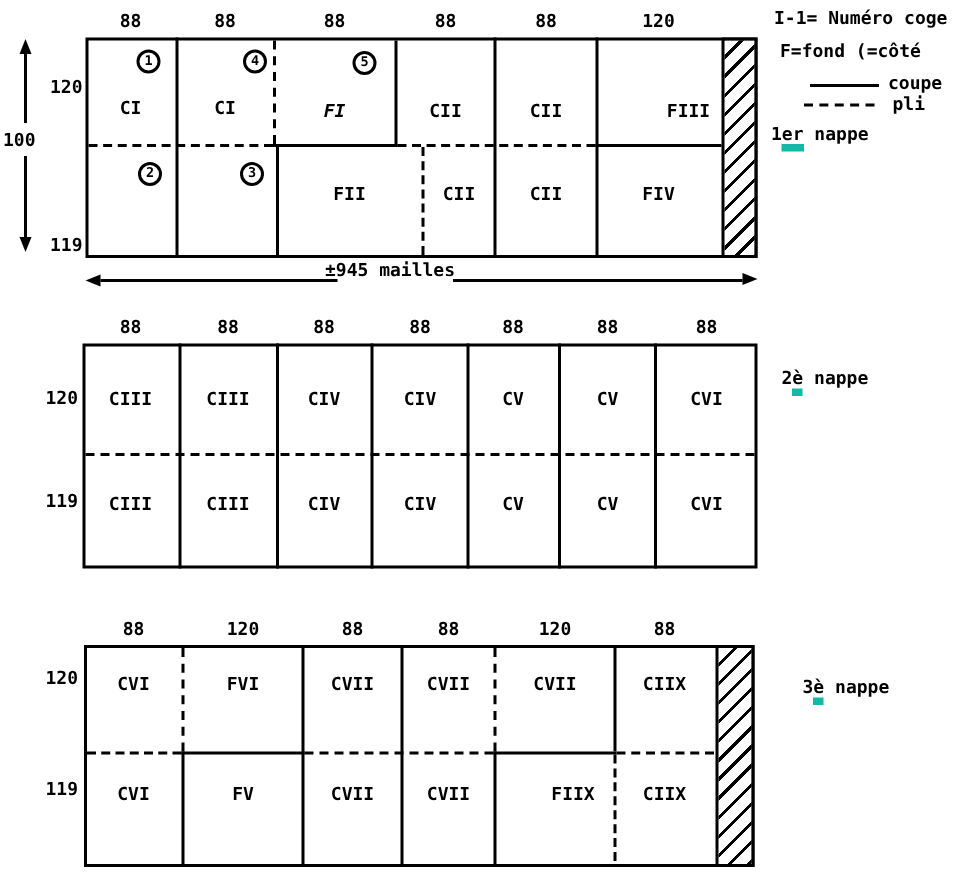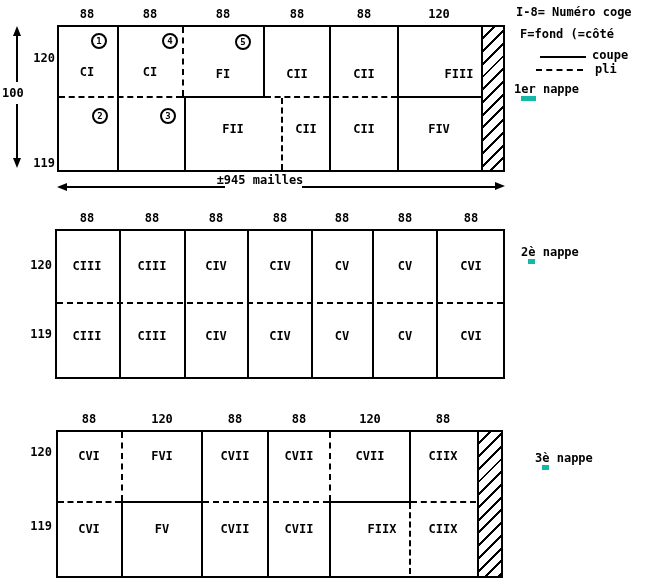--- a/index.html
+++ b/index.html
@@ -26,21 +26,21 @@
   .tri-down{border-left:4px solid transparent;border-right:4px solid transparent;border-top:10px solid #000;}
   .tri-left{border-top:4px solid transparent;border-bottom:4px solid transparent;border-right:10px solid #000;}
   .tri-right{border-top:4px solid transparent;border-bottom:4px solid transparent;border-left:10px solid #000;}
   .ord-u{border-bottom:5px solid #14b8a6;}
 </style>
 </head>
 <body>
 
 <div class="canvas">
 
-  <span class="lbl lbl-l" style="left:516px;top:6px;">I-8= Numéro coge</span>
+  <span class="lbl lbl-l" style="left:516px;top:6px;">I-1= Numéro coge</span>
   <span class="lbl lbl-l" style="left:520px;top:28px;">F=fond (=côté</span>
   <div class="hs" style="left:540px;top:56px;width:46px;"></div>
   <span class="lbl lbl-l" style="left:592px;top:49px;">coupe</span>
   <div class="hd" style="left:536px;top:69px;width:47px;"></div>
   <span class="lbl lbl-l" style="left:595px;top:63px;">pli</span>
   <span class="lbl lbl-l" style="left:514px;top:83px;"><span>1</span><span class="ord-u">er</span><span> nappe</span></span>
 
   <div class="box" style="left:57px;top:25px;width:448px;height:147px;"></div>
   <div class="hatch" style="left:481px;top:25px;width:24px;height:147px;"></div>
 
@@ -73,21 +73,21 @@
   <div class="tri tri-down" style="left:13px;top:158px;"></div>
 
   <div class="circle" style="left:99px;top:41px;">1</div>
   <div class="circle" style="left:170px;top:41px;">4</div>
   <div class="circle" style="left:243px;top:42px;">5</div>
   <div class="circle" style="left:100px;top:116px;">2</div>
   <div class="circle" style="left:168px;top:116px;">3</div>
 
   <span class="lbl" style="left:87px;top:66px;">CI</span>
   <span class="lbl" style="left:150px;top:66px;">CI</span>
-  <span class="lbl" style="left:223px;top:68px;">FI</span>
+  <span class="lbl" style="left:223px;top:68px;font-style:italic;">FI</span>
   <span class="lbl" style="left:297px;top:68px;">CII</span>
   <span class="lbl" style="left:364px;top:68px;">CII</span>
   <span class="lbl" style="left:459px;top:68px;">FIII</span>
   <span class="lbl" style="left:233px;top:123px;">FII</span>
   <span class="lbl" style="left:306px;top:123px;">CII</span>
   <span class="lbl" style="left:364px;top:123px;">CII</span>
   <span class="lbl" style="left:439px;top:123px;">FIV</span>
 
   <div class="tri tri-left" style="left:57px;top:183px;"></div>
   <div class="hs" style="left:67px;top:186px;width:158px;"></div>

